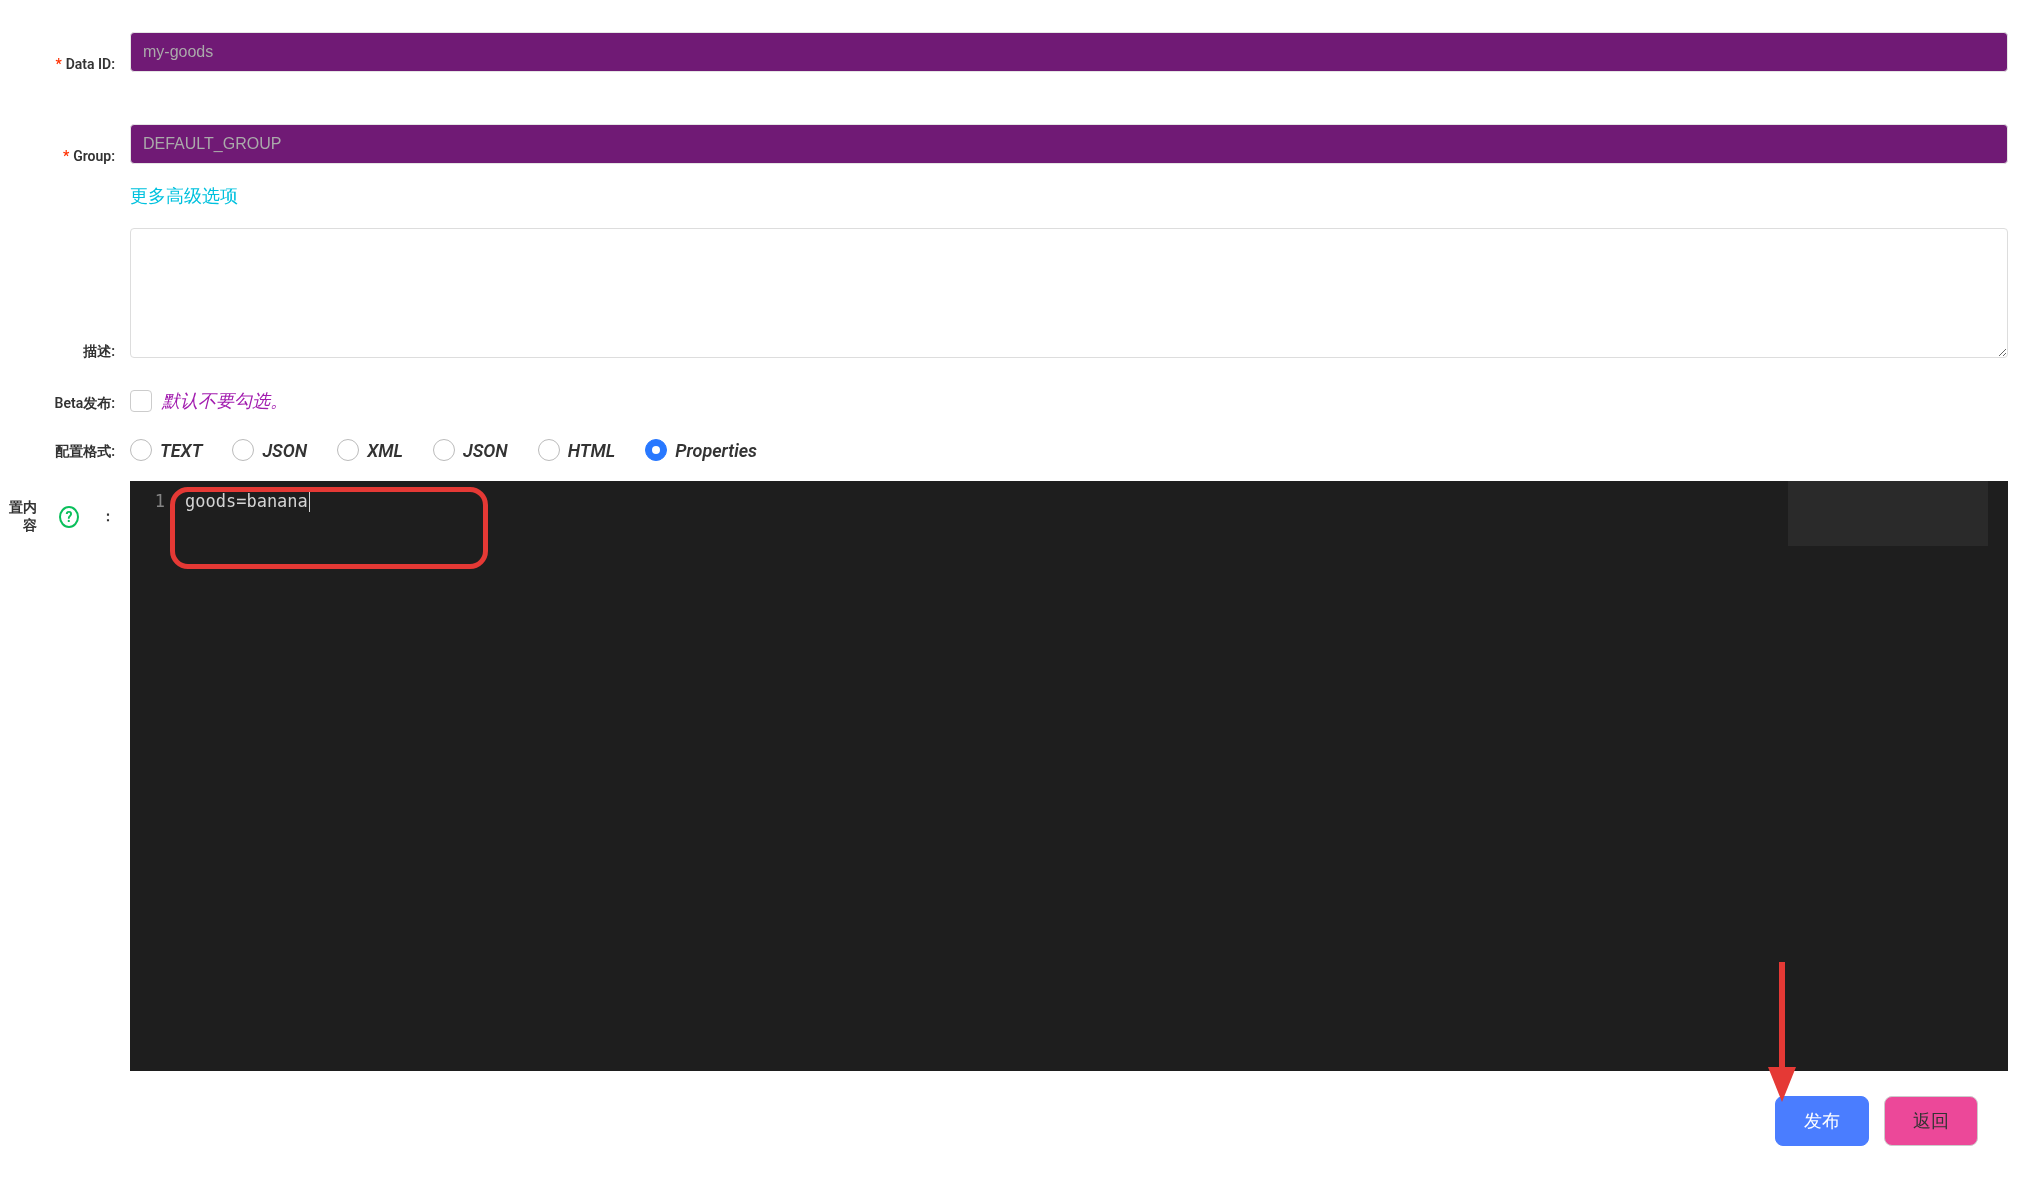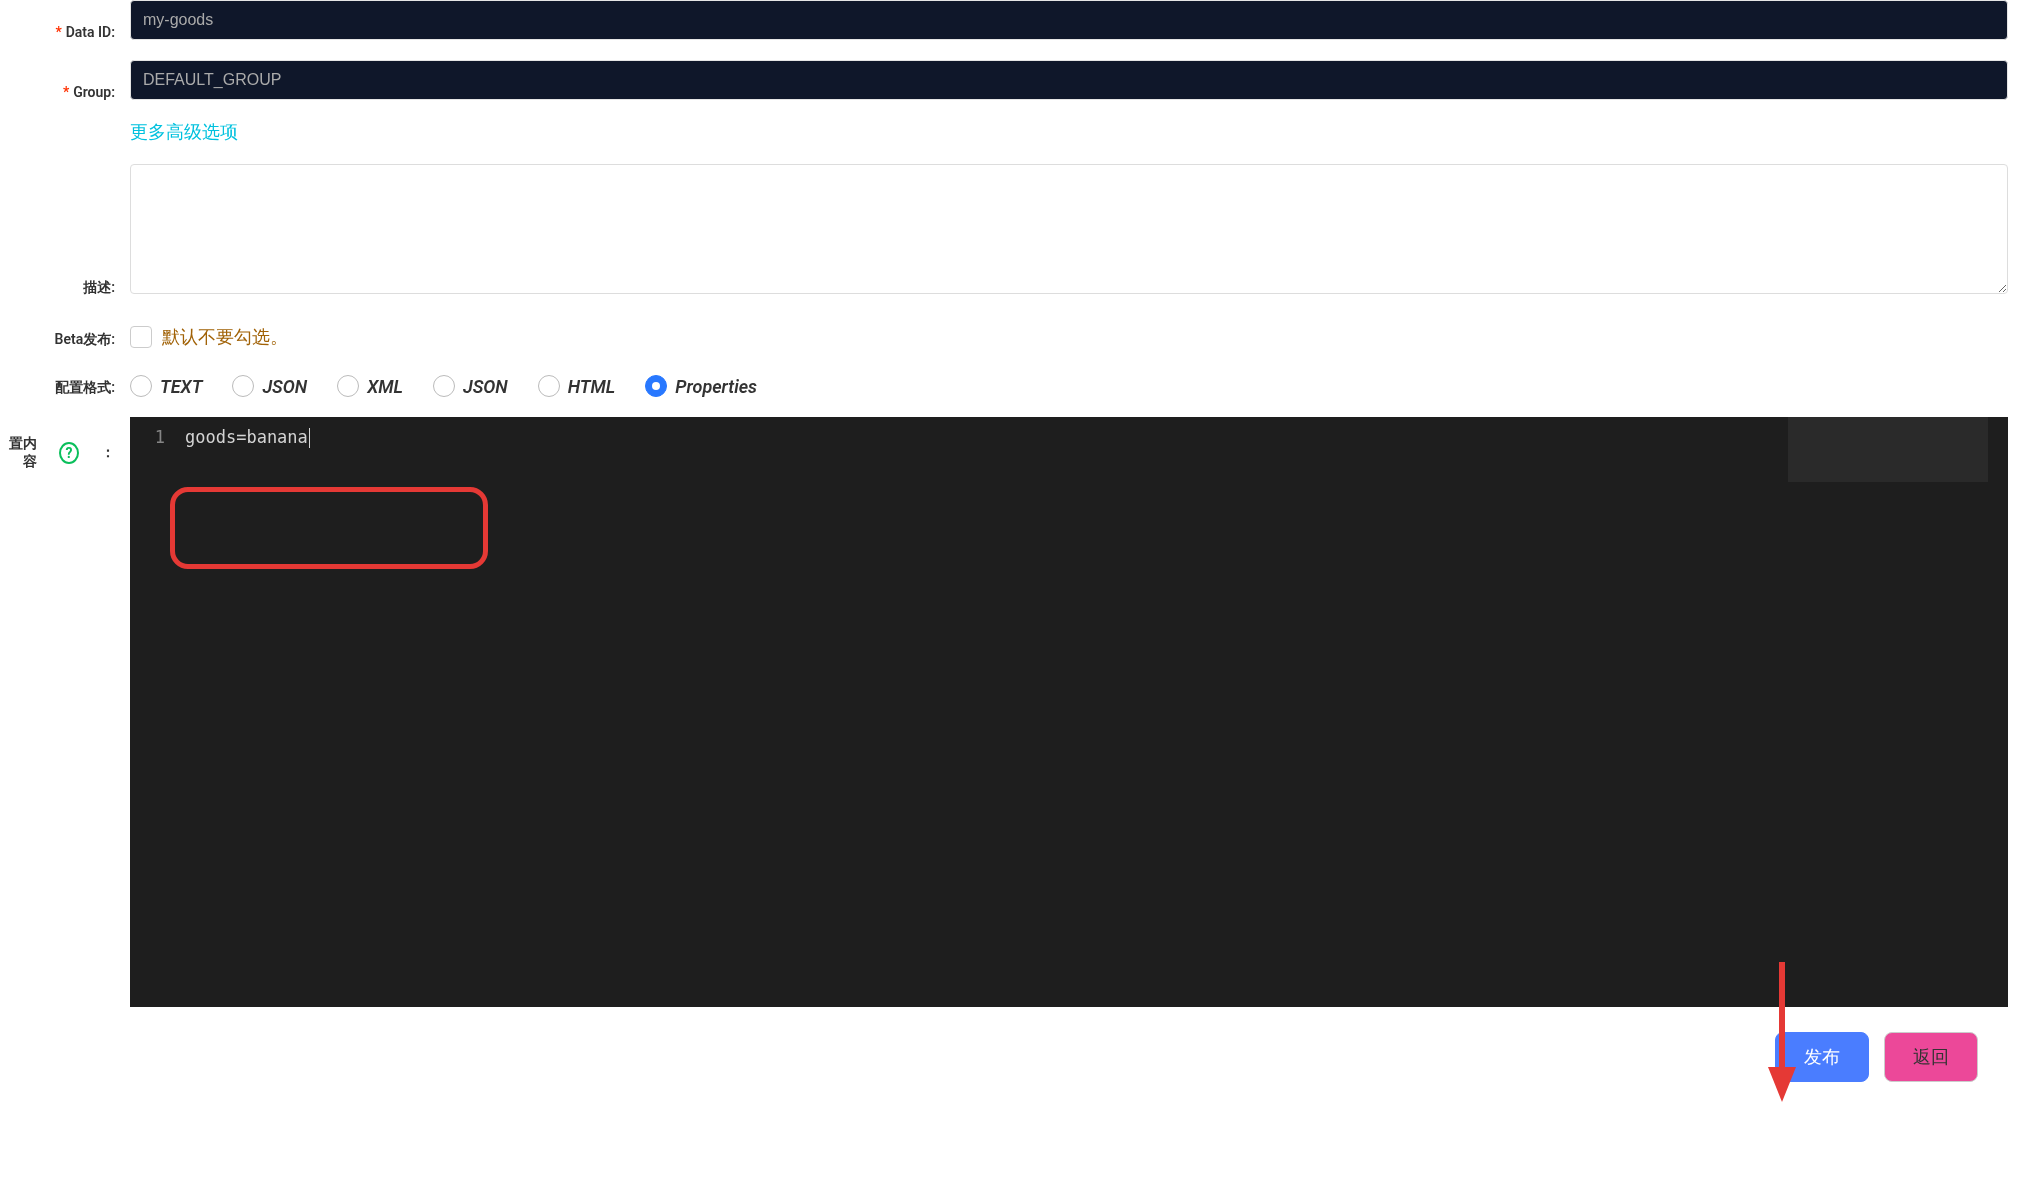--- a/index.html
+++ b/index.html
@@ -37,23 +37,24 @@
     }
     .text-input {
       width: 100%;
       height: 40px;
       padding: 8px 12px;
       border: 1px solid #ddd;
       border-radius: 4px;
       font-size: 16px;
     }
     .text-input.readonly {
-      background: #0f172a;
+      background: #701a75;
       color: #aaa;
       border-color: #e5e5e5;
+      margin-top: 32px;
     }
     .text-input::placeholder {
       color: #bbb;
     }
     .advanced-link {
       color: #00c1de;
       font-size: 18px;
       text-decoration: none;
       cursor: pointer;
     }
@@ -74,21 +75,22 @@
     .checkbox {
       width: 22px;
       height: 22px;
       border: 1px solid #ccc;
       border-radius: 4px;
       margin-right: 10px;
       cursor: pointer;
     }
     .checkbox-label {
       font-size: 18px;
-      color: #a16207;
+      color: #a21caf;
+      font-style: italic;
     }
     .radio-group {
       display: flex;
       align-items: center;
       gap: 30px;
       padding-top: 6px;
     }
     .radio-item {
       display: flex;
       align-items: center;

